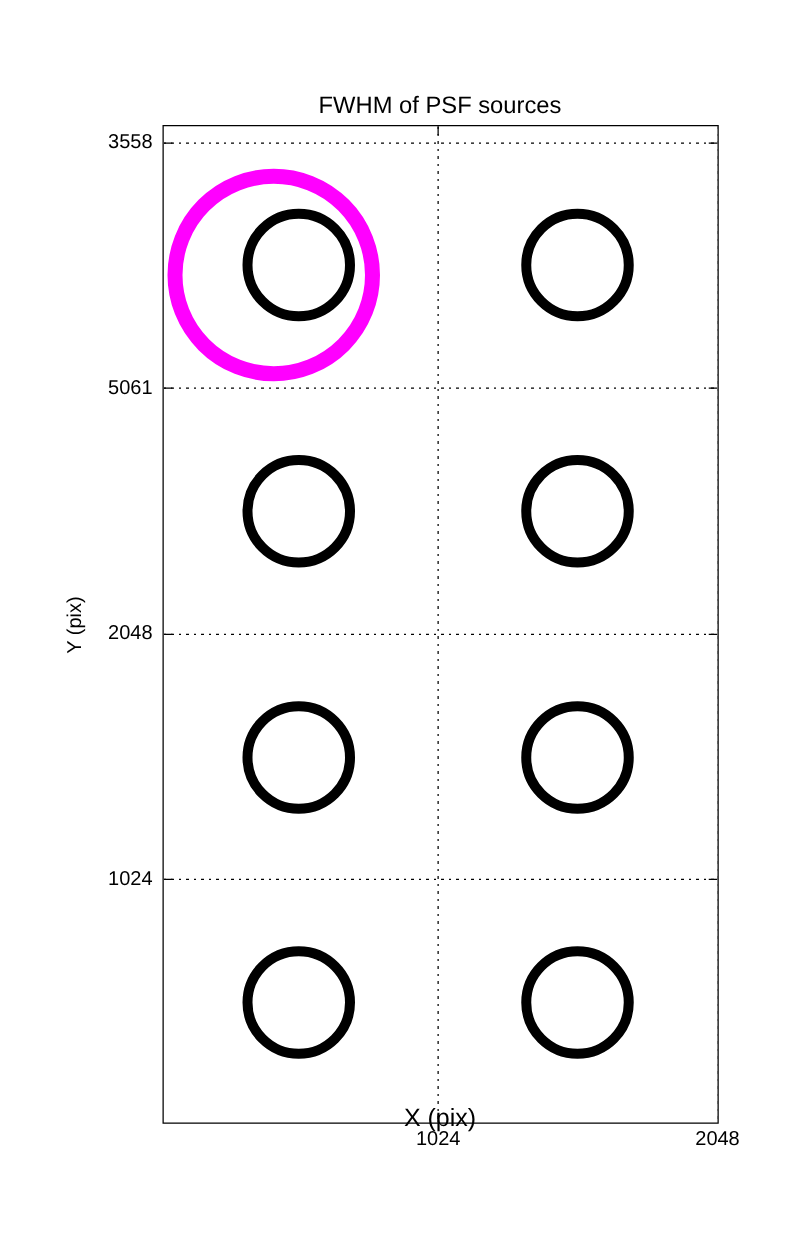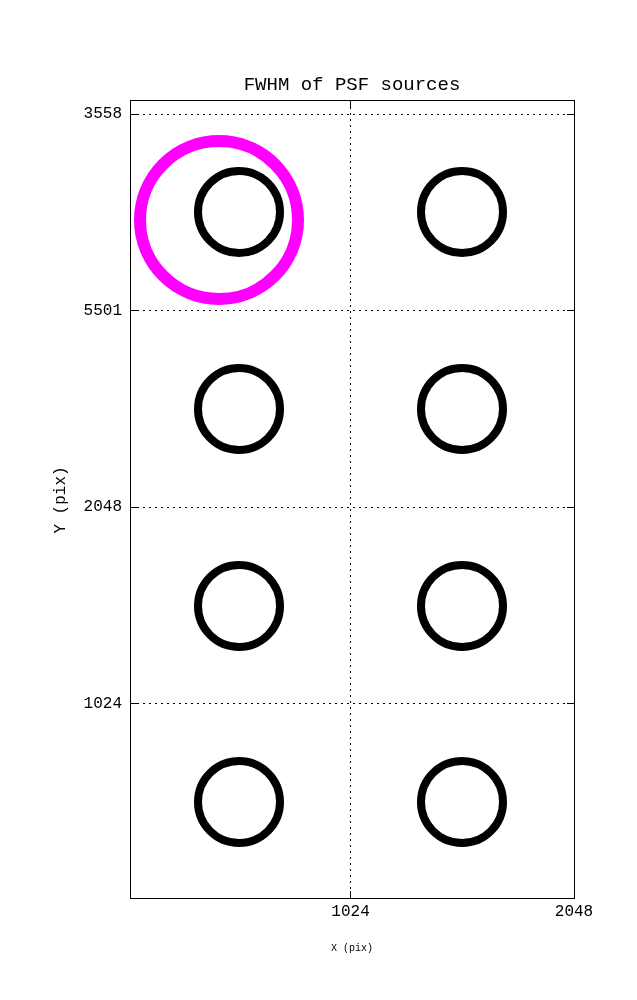--- a/index.html
+++ b/index.html
@@ -2,21 +2,21 @@
 <html><head>
 <meta charset="utf-8">
 <style>
   html, body { margin: 0; padding: 0; background: #ffffff; }
   .figure {
     position: relative;
     width: 637px;
     height: 1000px;
     background: #ffffff;
     color: #000000;
-    font-family: Liberation Mono, monospace;
+    font-family: Liberation Sans, sans-serif;
     overflow: hidden;
   }
   .title {
     position: absolute;
     left: 352px;
     top: 85px;
     transform: translate(-50%, -50%);
     font-size: 19px;
     white-space: nowrap;
   }
@@ -26,23 +26,23 @@
     top: 100px;
     width: 443px;
     height: 797px;
     border: 1px solid #000000;
     overflow: hidden;
     background: transparent;
   }
   .xlabel {
     position: absolute;
     left: 352px;
-    top: 948px;
+    top: 895px;
     transform: translate(-50%, -50%);
-    font-size: 10px;
+    font-size: 20px;
     white-space: nowrap;
   }
   .ylabel {
     position: absolute;
     left: 61px;
     top: 500px;
     transform: translate(-50%, -50%) rotate(-90deg);
     font-size: 16px;
     white-space: nowrap;
   }
@@ -105,17 +105,17 @@
       <div class="marker" style="left: 62.8039px; top: 459.581px; width: 74px; height: 74px; border-width: 8px; border-color: rgb(0, 0, 0);"></div>
       <div class="marker" style="left: 286.268px; top: 459.581px; width: 74px; height: 74px; border-width: 8px; border-color: rgb(0, 0, 0);"></div>
       <div class="marker" style="left: 62.8039px; top: 656.191px; width: 74px; height: 74px; border-width: 8px; border-color: rgb(0, 0, 0);"></div>
       <div class="marker" style="left: 286.268px; top: 656.191px; width: 74px; height: 74px; border-width: 8px; border-color: rgb(0, 0, 0);"></div>
       <div class="marker" style="left: 2.72709px; top: 33.8492px; width: 146px; height: 146px; border-width: 12px; border-color: rgb(255, 0, 255);"></div>
     </div>
   <div class="xlabel">X (pix)</div>
   <div class="ylabel">Y (pix)</div>
 <div class="ticklabel" style="left: 122px; top: 703.886px; transform: translate(-100%, -50%);">1024</div>
     <div class="ticklabel" style="left: 122px; top: 507.276px; transform: translate(-100%, -50%);">2048</div>
-    <div class="ticklabel" style="left: 122px; top: 310.666px; transform: translate(-100%, -50%);">5501</div>
+    <div class="ticklabel" style="left: 122px; top: 310.666px; transform: translate(-100%, -50%);">5061</div>
     <div class="ticklabel" style="left: 122px; top: 114.056px; transform: translate(-100%, -50%);">3558</div>
     <div class="ticklabel" style="left: 350.536px; top: 912px; transform: translate(-50%, -50%);">1024</div>
     <div class="ticklabel" style="left: 574px; top: 912px; transform: translate(-50%, -50%);">2048</div>
   </div>
 
 </body></html>

